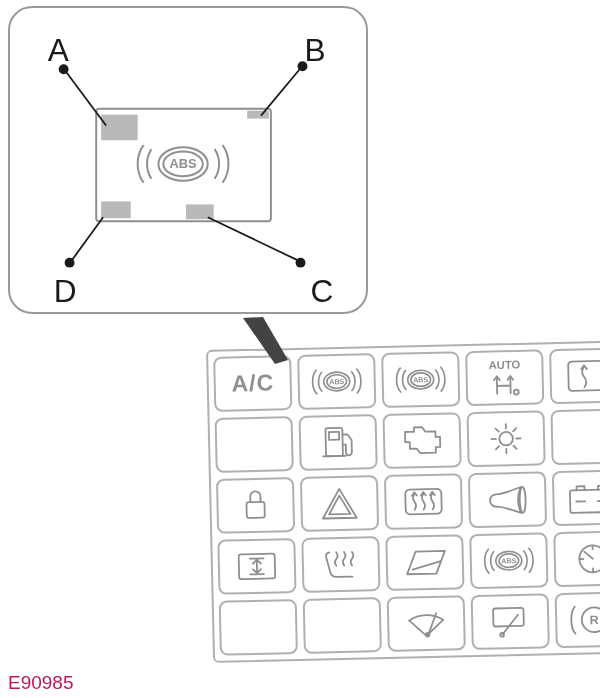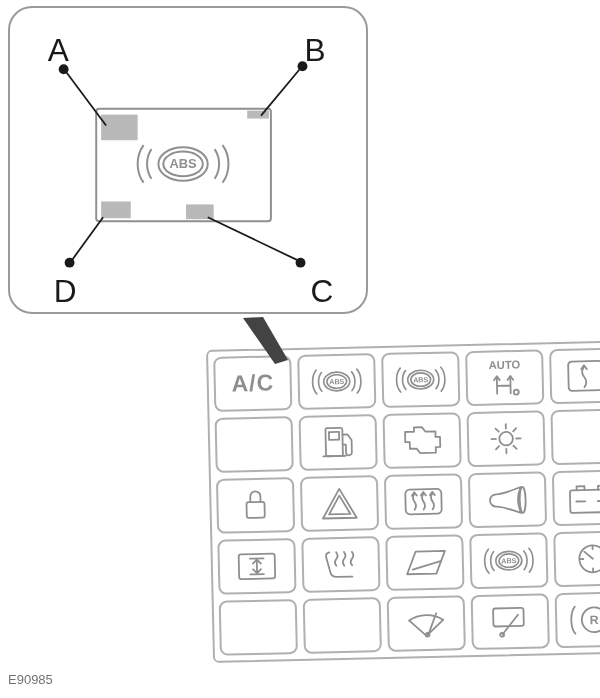--- a/index.html
+++ b/index.html
@@ -33,21 +33,21 @@
   .grid{display:grid;grid-template-columns:repeat(5,78px);grid-auto-rows:55px;gap:6px;}
   .cell{
     border:2px solid var(--cellborder);border-radius:8px;background:#fff;
     display:flex;align-items:center;justify-content:center;overflow:hidden;
   }
   .sym{width:54px;height:45px;display:block;}
   .ln{stroke:var(--sym);fill:none;stroke-linecap:round;stroke-linejoin:round;}
   .symtxt{fill:var(--sym);font-weight:bold;text-anchor:middle;
     font-family:"Liberation Sans",sans-serif;}
   .ac-text{font-size:23px;font-weight:bold;color:var(--sym);letter-spacing:1px;}
-  .fig-code{position:absolute;left:8px;top:672px;font-size:13px;color:#737373;}
+  .fig-code{position:absolute;left:8px;top:672px;font-size:19px;color:#be185d;}
 </style>
 </head>
 <body>
 
 <div class="callout">
   <svg viewBox="0 0 360 308">
 
     <rect class="btn-line" x="87" y="102" width="177" height="114" rx="3"></rect>
 
     <rect class="pad" x="92" y="108" width="37" height="26"></rect>

